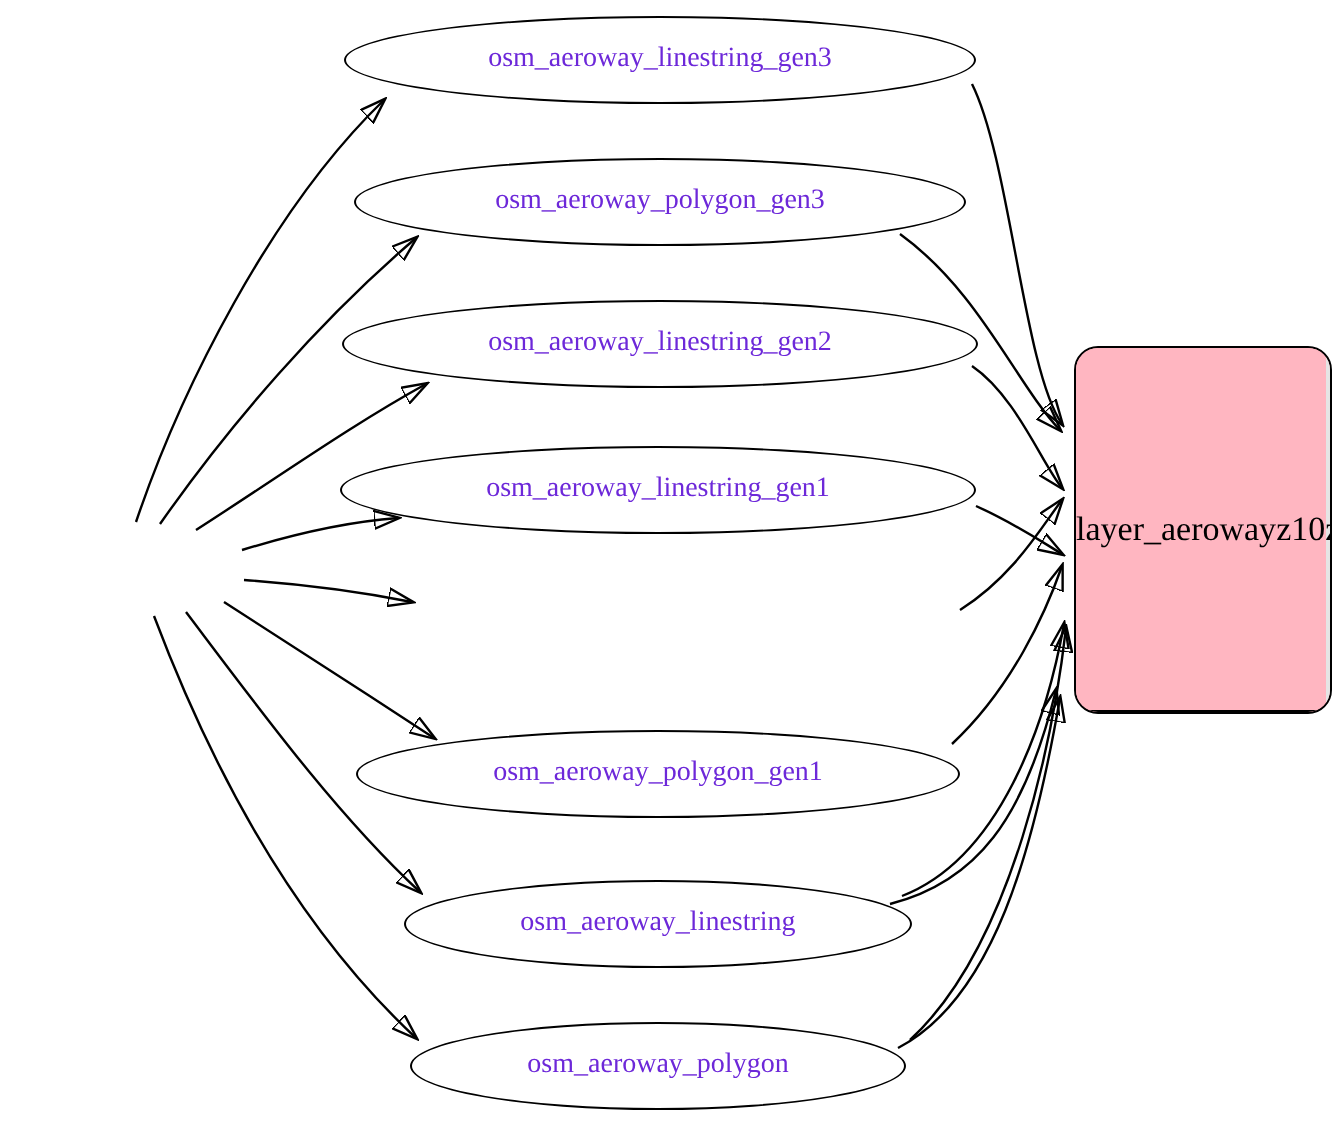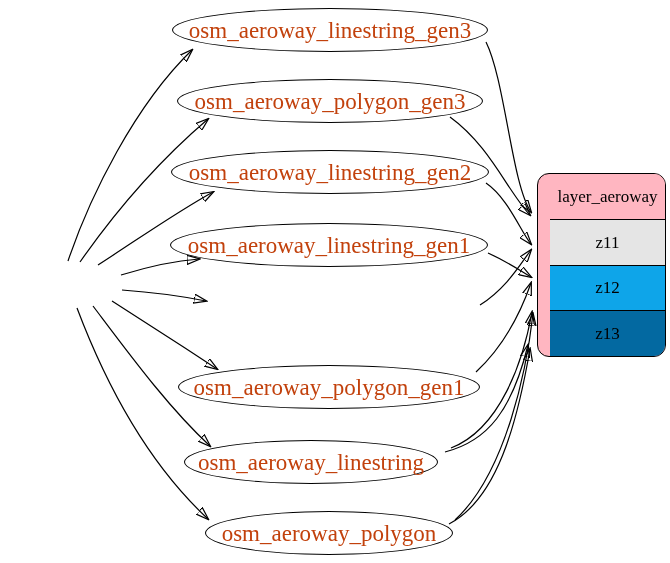--- a/index.html
+++ b/index.html
@@ -23,39 +23,38 @@
   }
   .node {
     position: absolute;
     box-sizing: border-box;
     background: #ffffff;
     border: 1.4px solid #000000;
     border-radius: 50%;
     display: flex;
     align-items: center;
     justify-content: center;
-    font-size: 23px;
-    color: #c2410c;
+    font-size: 14px;
+    color: #6d28d9;
     white-space: nowrap;
     line-height: 1;
     font-family: Liberation Serif, serif;
   }
   .record {
     position: absolute;
     box-sizing: border-box;
     left: 537px; top: 173px;
     width: 129px; height: 184px;
     border: 1.6px solid #000000;
     border-radius: 12px;
     display: flex;
-    flex-direction: column;
+    flex-direction: row;
     overflow: hidden;
     font-size: 17px;
     color: #000000;
-    padding-left: 12px;
   }
   .record-title, .record-row {
     flex: 1;
     display: flex;
     align-items: center;
     justify-content: center;
     border-bottom: 1.2px solid #000000;
     line-height: 1;
   }
   .record-row:last-child { border-bottom: none; }
@@ -108,28 +107,29 @@
 
   <div class="node" style="left:170px; top:223px; width:318px; height:44px;">
     <span>osm_aeroway_linestring_gen1</span>
   </div>
 
 
   <div class="node" style="left:178px; top:365px; width:302px; height:44px;">
     <span>osm_aeroway_polygon_gen1</span>
   </div>
 
-  <div class="node" style="left:184px; top:440px; width:254px; height:44px;">
+  <div class="node" style="left:202px; top:440px; width:254px; height:44px;">
     <span>osm_aeroway_linestring</span>
   </div>
 
   <div class="node" style="left:205px; top:511px; width:248px; height:44px;">
     <span>osm_aeroway_polygon</span>
   </div>
 
   <div class="record" style="background-color: rgb(255, 182, 193);">
     <div class="record-title" style="background-color: rgb(255, 182, 193);">layer_aeroway</div>
+    <div class="record-row" style="background-color: rgb(255, 182, 193);">z10</div>
     <div class="record-row" style="background-color: #e5e5e5;">z11</div>
     <div class="record-row" style="background-color: #0ea5e9;">z12</div>
     <div class="record-row" style="background-color: #0369a1;">z13</div>
   </div>
 
 </div>
 
 </body></html>

